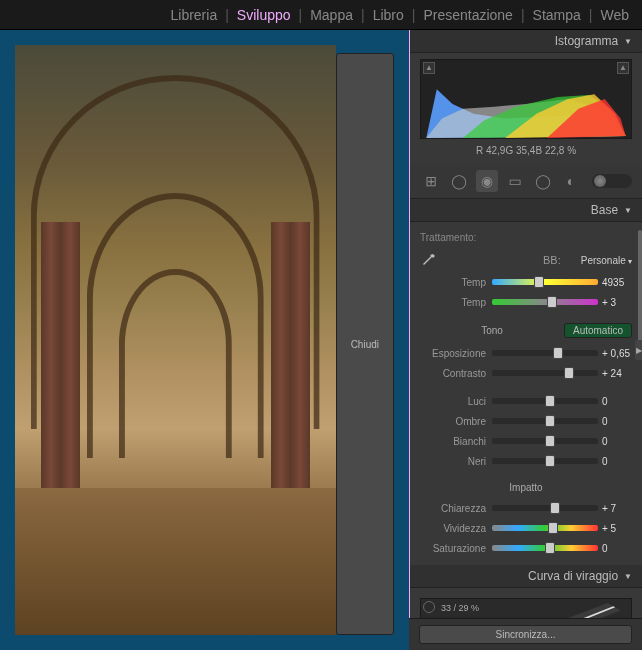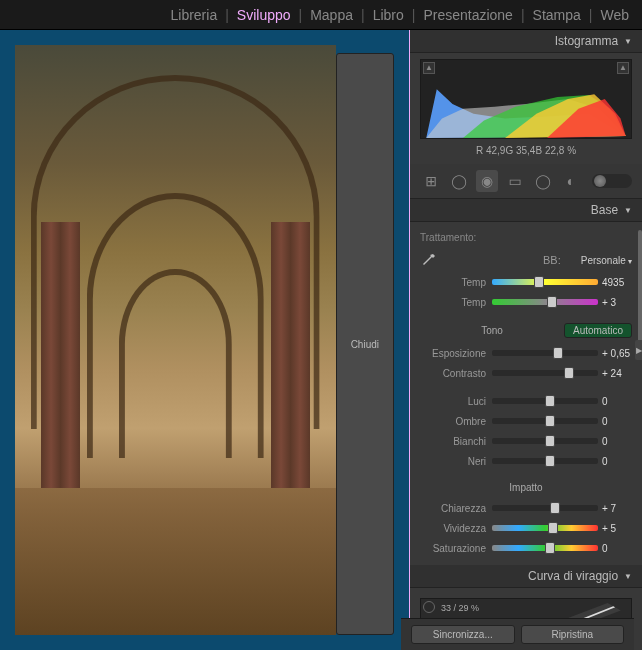--- a/index.html
+++ b/index.html
@@ -61,21 +61,21 @@
 .treatment .opt.active{color:#ddd;text-decoration:underline}
 .wbrow{display:flex;align-items:center;gap:12px;padding:4px 0}
 .dropper{width:18px;height:18px;color:#bbb;display:flex;align-items:center;justify-content:center}
 .wbsel{margin-left:auto;font-size:10px;color:#ccc}
 .wbsel:after{content:" ▾";font-size:8px}
 .divpad{height:8px}
 .curve{padding:6px 10px;background:#383838}
 .curvebox{height:88px;background:#2a2a2a;border:1px solid #1a1a1a;position:relative;margin-top:4px}
 .curvelbl{position:absolute;top:4px;left:20px;font-size:9px;color:#aaa}
 .curvedot{position:absolute;top:2px;left:2px;width:12px;height:12px;border:1px solid #666;border-radius:50%}
-.bottombar{position:absolute;bottom:0;right:8px;width:233px;display:flex;gap:6px;padding:6px 10px;background:#333;border-top:1px solid #1a1a1a}
+.bottombar{position:absolute;bottom:0;right:0;width:233px;display:flex;gap:6px;padding:6px 10px;background:#333;border-top:1px solid #1a1a1a}
 .bottombar .btn{flex:1;text-align:center}
 .expand{position:absolute;right:-1px;top:340px;width:8px;height:20px;background:#444;display:flex;align-items:center;justify-content:center;font-size:8px;color:#aaa;border-radius:2px 0 0 2px}
 </style>
 </head>
 <body>
 
 <div class="topnav">
   <span>Libreria</span>
     <span class="sep">|</span>
   <span class="active">Sviluppo</span>
@@ -265,18 +265,17 @@
         <svg width="100%" height="100%" viewBox="0 0 100 88" preserveAspectRatio="none">
           <path d="M8,80 Q40,50 92,8" stroke="#555" stroke-width="10" fill="none" opacity="0.4"></path>
           <line x1="8" y1="80" x2="92" y2="8" stroke="#ddd" stroke-width="1.5"></line>
           <circle cx="30" cy="61" r="3" fill="#2a2a2a" stroke="#ddd"></circle>
         </svg>
       </div>
     </div>
 
     <div class="bottombar">
       <button class="btn">Sincronizza...</button>
-      <button class="btn">Ripristina</button>
     </div>
   </div>
 </div>
 
 <div class="expand">▶</div>
 
 </body></html>

